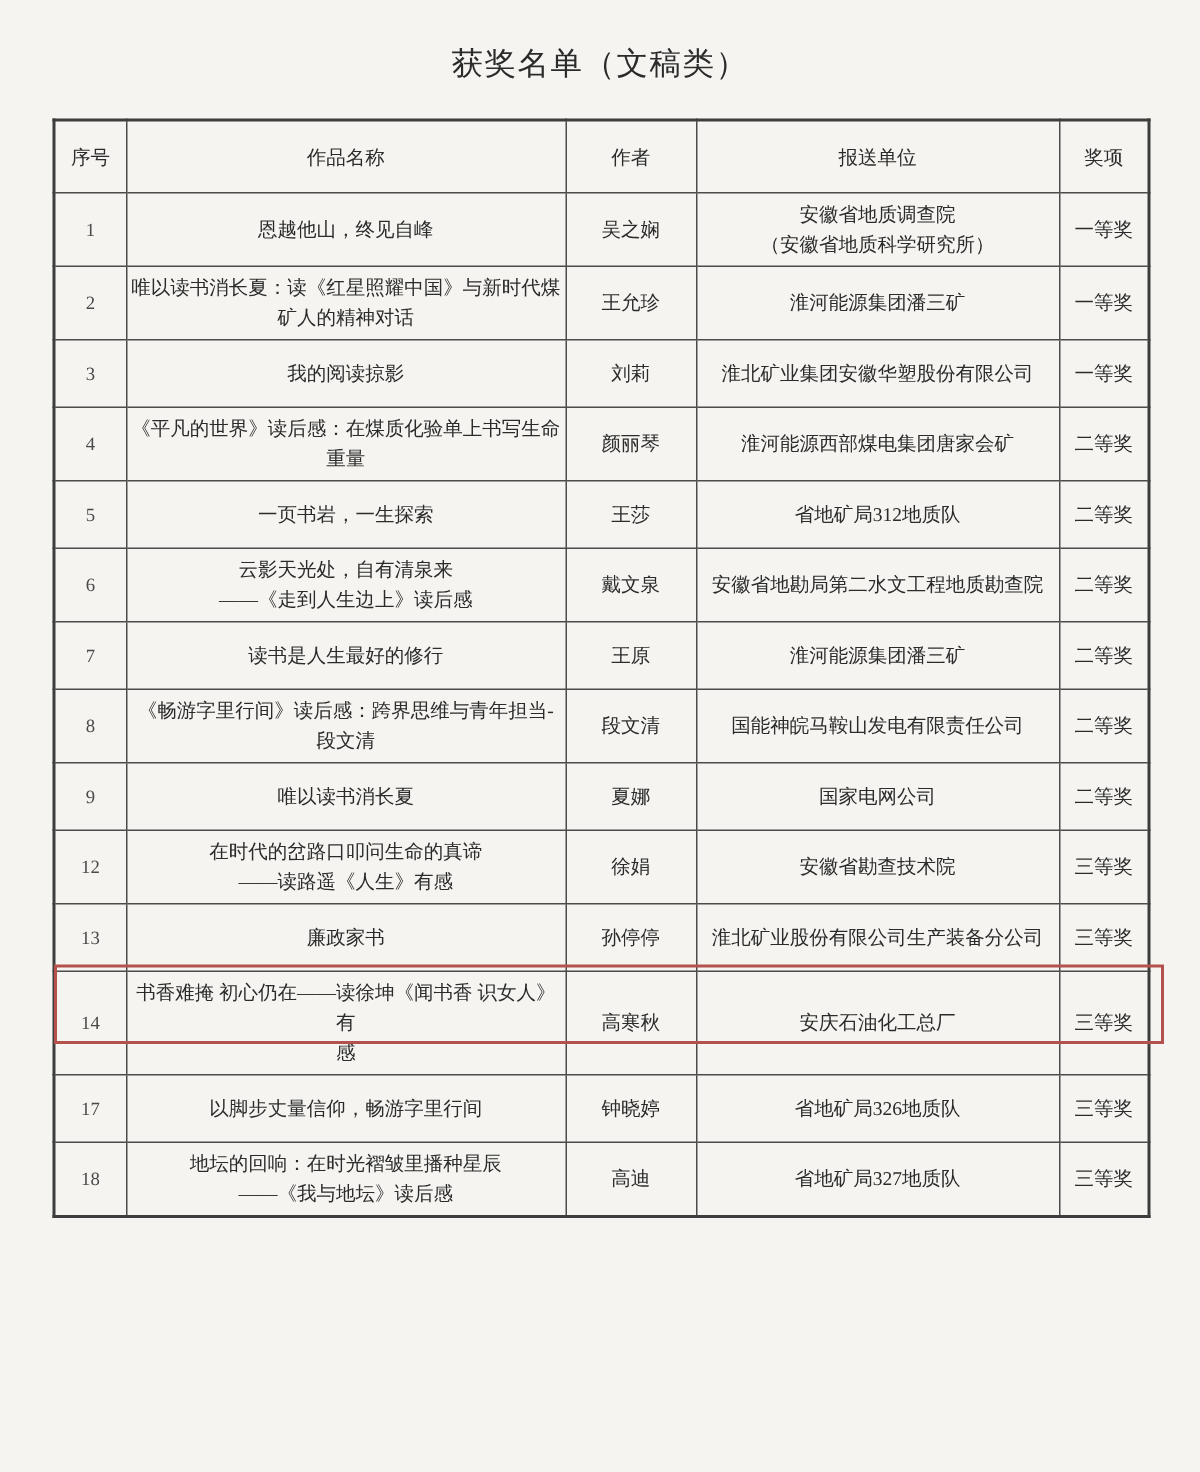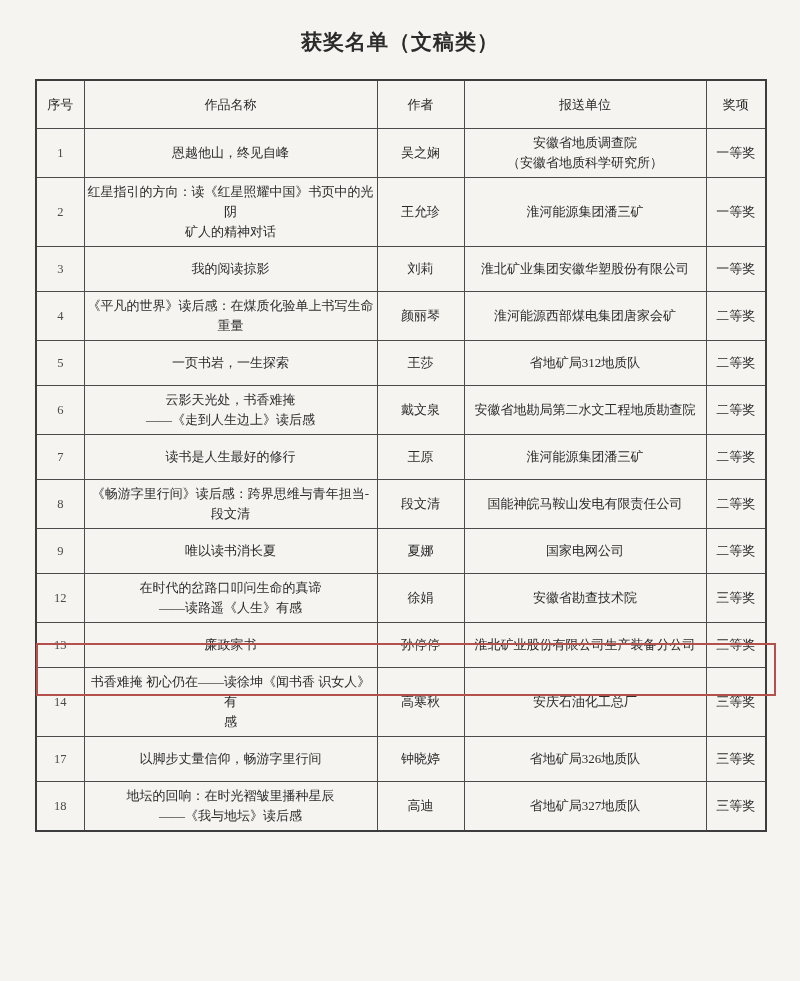--- a/index.html
+++ b/index.html
@@ -6,21 +6,21 @@
   body{
     width:800px;height:981px;
     background:#f5f4f1;
     font-family:"Liberation Serif","DejaVu Serif",serif;
     color:#2b2b2b;
     overflow:hidden;
   }
   .title{
     text-align:center;
     font-size:21px;
-    font-weight:bold;
+    font-weight:normal;
     letter-spacing:1px;
     margin:0;
     padding-top:28px;
     height:28px;
     line-height:28px;
   }
   .table-wrap{
     position:relative;
     width:730px;
     margin:23px auto 0 auto;
@@ -86,21 +86,21 @@
           <td class="c-author">吴之娴</td>
           <td class="c-unit">
             <div>安徽省地质调查院</div>
             <div>（安徽省地质科学研究所）</div>
           </td>
           <td class="c-award">一等奖</td>
         </tr>
         <tr>
           <td class="c-no">2</td>
           <td class="c-work">
-            <div>红星指引的方向：读《红星照耀中国》书页中的光阴</div>
+            <div>唯以读书消长夏：读《红星照耀中国》与新时代煤</div>
             <div>矿人的精神对话</div>
           </td>
           <td class="c-author">王允珍</td>
           <td class="c-unit">
             <div>淮河能源集团潘三矿</div>
           </td>
           <td class="c-award">一等奖</td>
         </tr>
         <tr>
           <td class="c-no">3</td>
@@ -132,21 +132,21 @@
           </td>
           <td class="c-author">王莎</td>
           <td class="c-unit">
             <div>省地矿局312地质队</div>
           </td>
           <td class="c-award">二等奖</td>
         </tr>
         <tr>
           <td class="c-no">6</td>
           <td class="c-work">
-            <div>云影天光处，书香难掩</div>
+            <div>云影天光处，自有清泉来</div>
             <div>——《走到人生边上》读后感</div>
           </td>
           <td class="c-author">戴文泉</td>
           <td class="c-unit">
             <div>安徽省地勘局第二水文工程地质勘查院</div>
           </td>
           <td class="c-award">二等奖</td>
         </tr>
         <tr>
           <td class="c-no">7</td>

